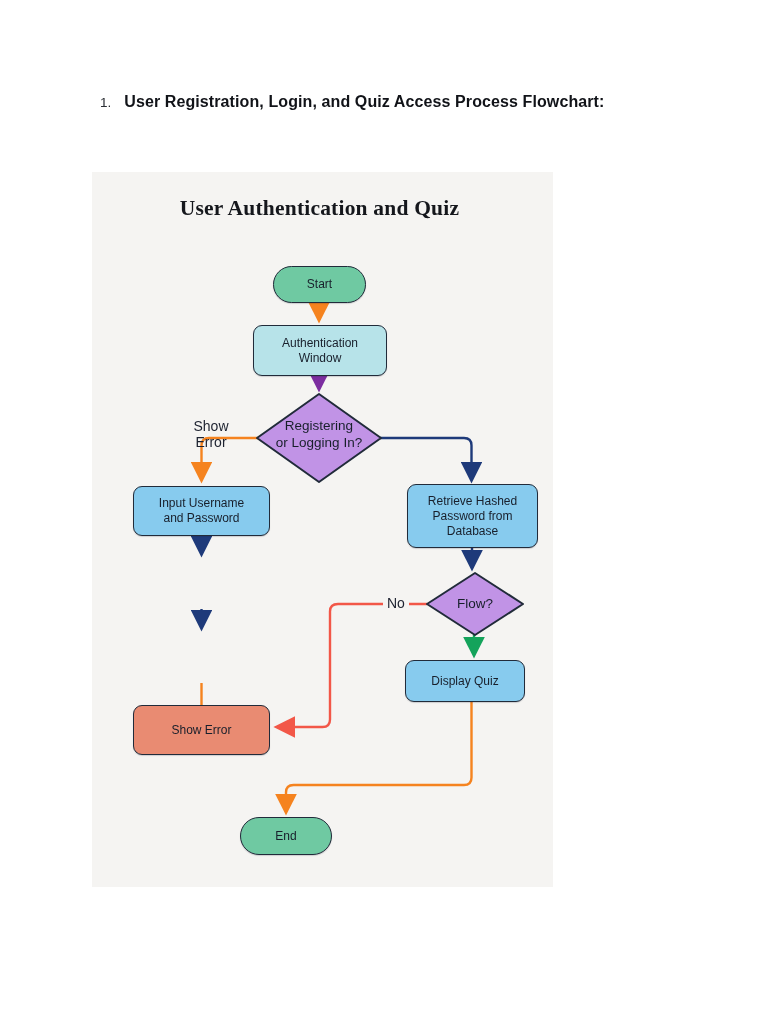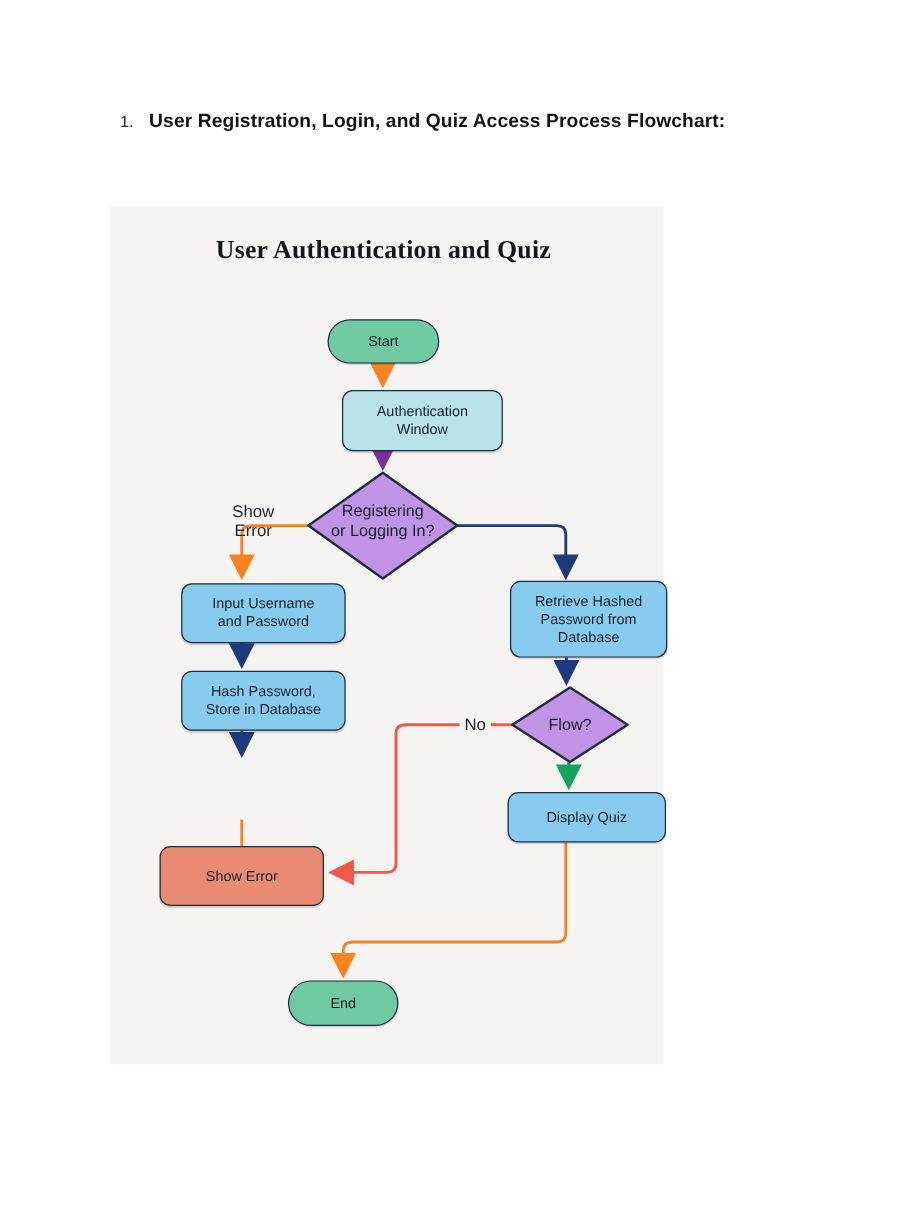--- a/index.html
+++ b/index.html
@@ -29,32 +29,32 @@
   .mk-red    path { fill: var(--arrow_red); }
 
   .dia-poly-1 { fill: var(--purple_node); stroke: var(--node_border); stroke-width: 2; stroke-linejoin: round; }
   .dia-poly-2 { fill: var(--purple_node); stroke: var(--node_border); stroke-width: 2; stroke-linejoin: round; }
 
   .node { position: absolute; display: flex; align-items: center; justify-content: center; text-align: center;
           border: 1.8px solid var(--node_border); color: #181f2b; font-size: 12px; line-height: 1.25;
           white-space: pre-line; box-shadow: 0 1px 1px rgba(30,35,50,0.18); }
   .node.pill { border-radius: 19px; background: var(--green_node); }
   .node.rect { border-radius: 9px; }
-  .node.cyan { background: var(--cyan_node); margin-left: 32px; }
-  .node.blue { background: var(--blue_node); margin-left: 18px; }
+  .node.cyan { background: var(--cyan_node); }
+  .node.blue { background: var(--blue_node); }
   .node.salmon { background: var(--salmon_node); }
 
   .n-start   { left: 181px; top: 94px;  width: 93px;  height: 37px; }
   .n-auth    { left: 161px; top: 153px; width: 134px; height: 51px; }
   .n-input   { left: 41px;  top: 314px; width: 137px; height: 50px; }
   .n-hash    { left: 41px;  top: 387px; width: 137px; height: 50px; }
   .n-confirm { left: 41px;  top: 461px; width: 137px; height: 50px; }
   .n-showerr { left: 41px;  top: 533px; width: 137px; height: 50px; }
   .n-retrieve{ left: 315px; top: 312px; width: 131px; height: 64px; }
-  .n-display { left: 313px; top: 488px; width: 132px; height: 42px; }
+  .n-display { left: 313px; top: 488px; width: 120px; height: 42px; }
   .n-end     { left: 148px; top: 645px; width: 92px;  height: 38px; }
 
   .dia-label { position: absolute; text-align: center; color: #181f2b; font-size: 13.5px; line-height: 1.25; white-space: pre-line; }
   .dl-1 { left: 163px; top: 246px; width: 128px; }
   .dl-2 { left: 335px; top: 424px; width: 96px; }
 
   .edge-label { position: absolute; color: #1d2230; font-size: 14px; }
   .el-showerror { left: 84px; top: 246px; width: 70px; text-align: center; }
   .el-no { left: 291px; top: 421px; padding: 2px 4px; background: var(--panel_bg, #f5f4f2); }
 </style>
@@ -109,22 +109,20 @@
       <polygon class="dia-poly-2" points="335,432 383,401 431,432 383,463"></polygon>
     </svg>
 
     <div class="node pill n-start">Start</div>
     <div class="node rect cyan n-auth">Authentication
 Window</div>
     <div class="dia-label dl-1">Registering
 or Logging In?</div>
     <div class="node rect blue n-input">Input Username
 and Password</div>
-    <div class="node rect blue n-hash">Hash Password,
-Store in Database</div>
     <div class="node rect salmon n-showerr">Show Error</div>
     <div class="node rect blue n-retrieve">Retrieve Hashed
 Password from
 Database</div>
     <div class="dia-label dl-2">Flow?</div>
     <div class="node rect blue n-display">Display Quiz</div>
     <div class="node pill n-end">End</div>
 
     <div class="edge-label el-showerror">Show Error</div>
     <div class="edge-label el-no">No</div>

